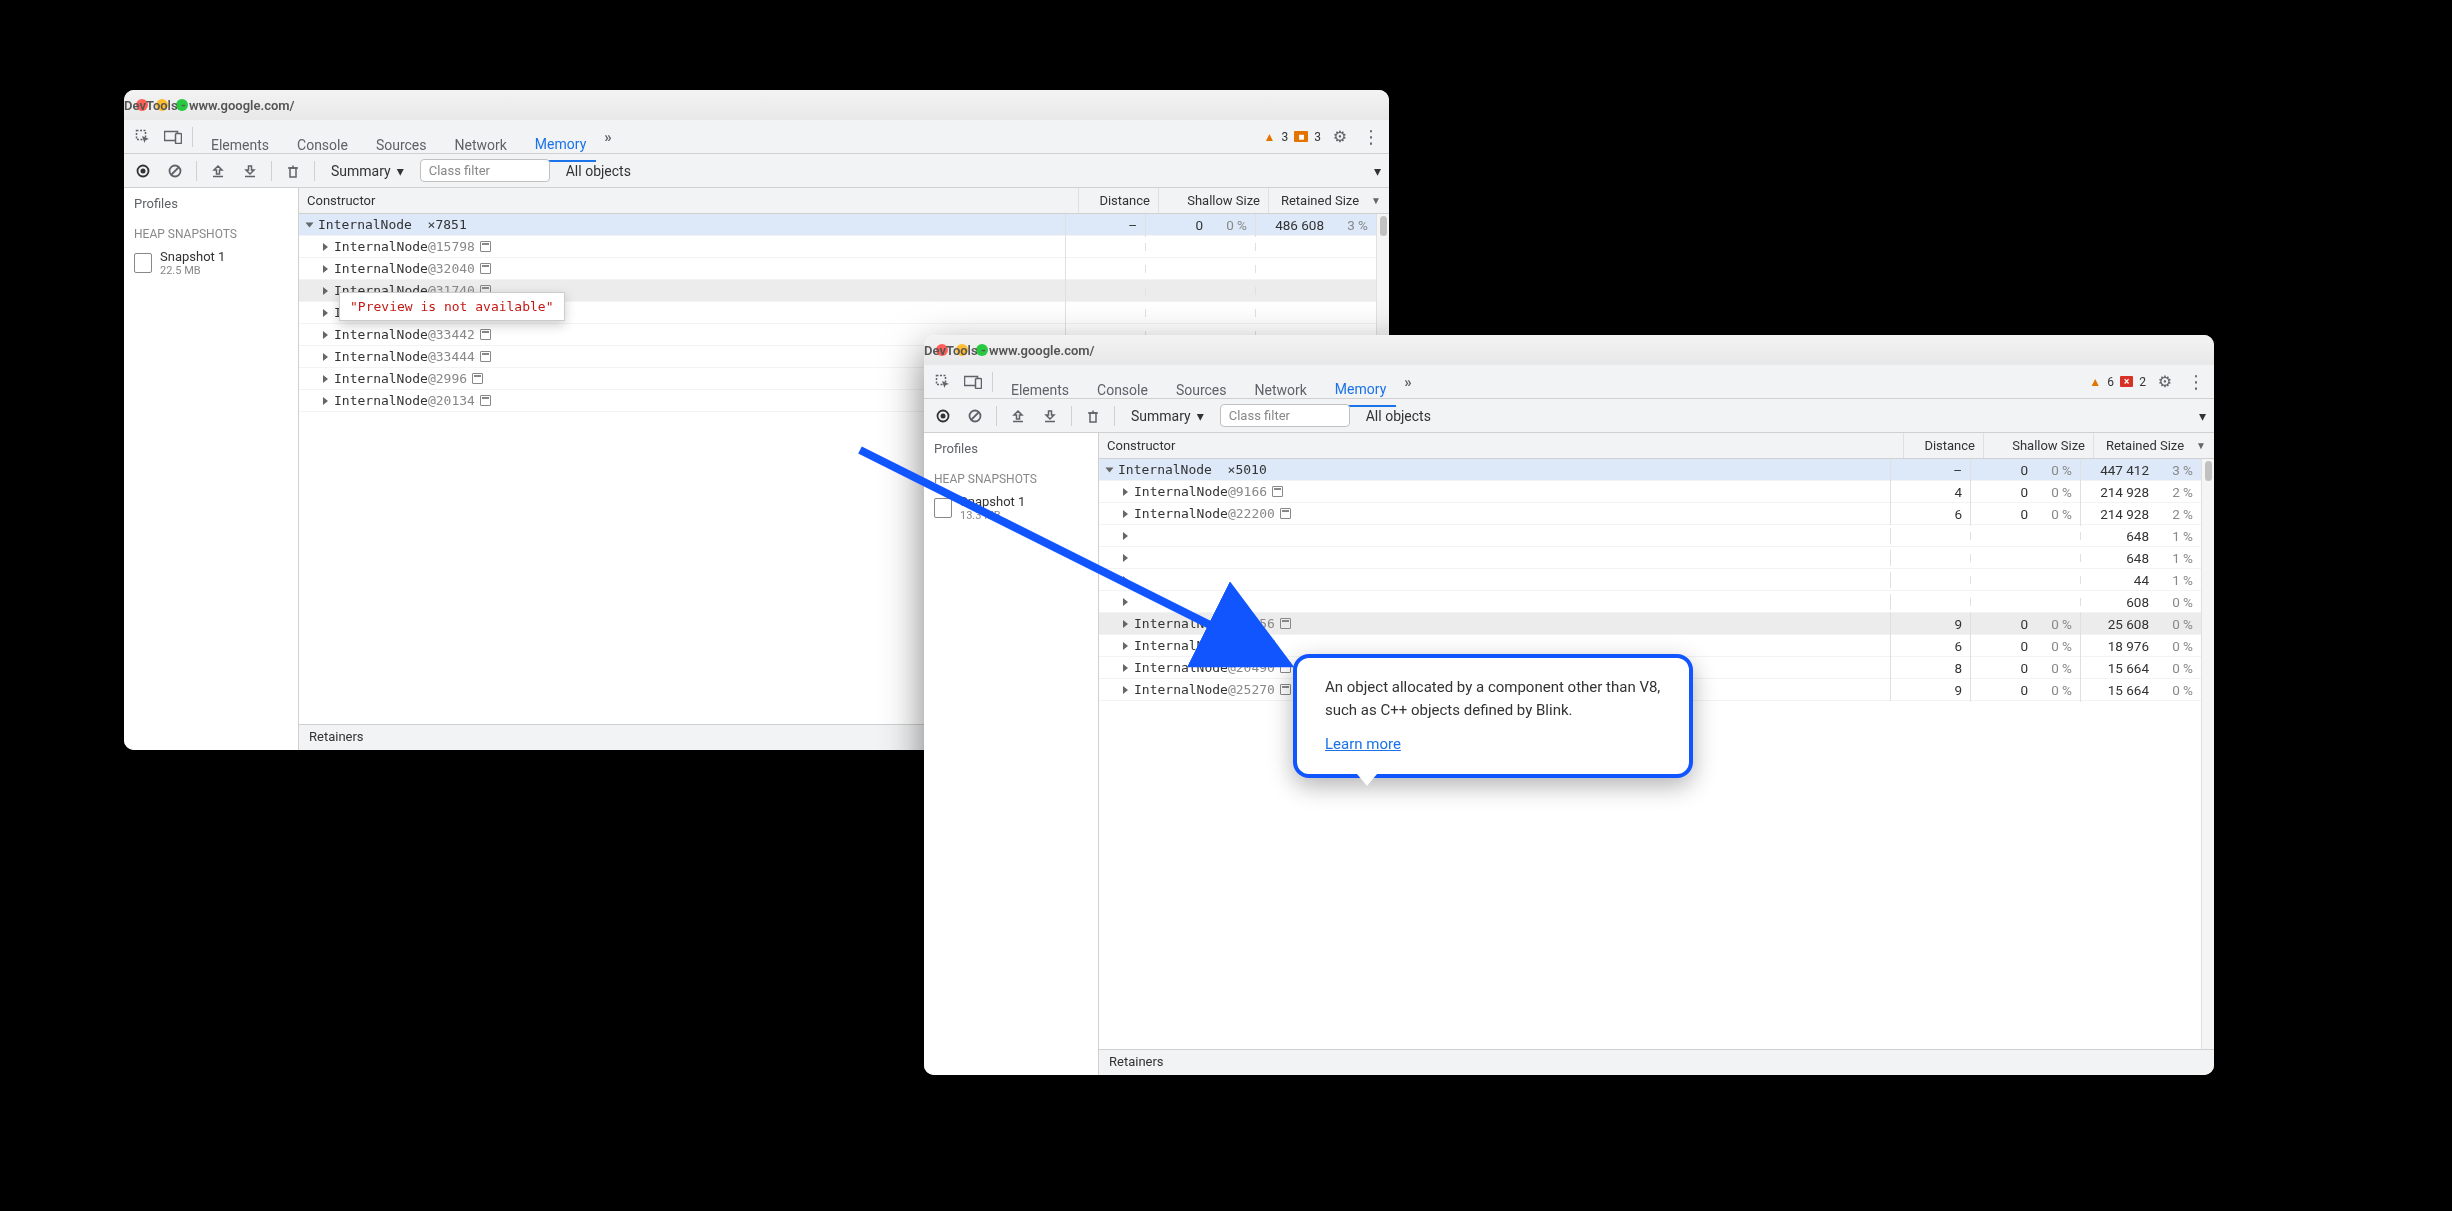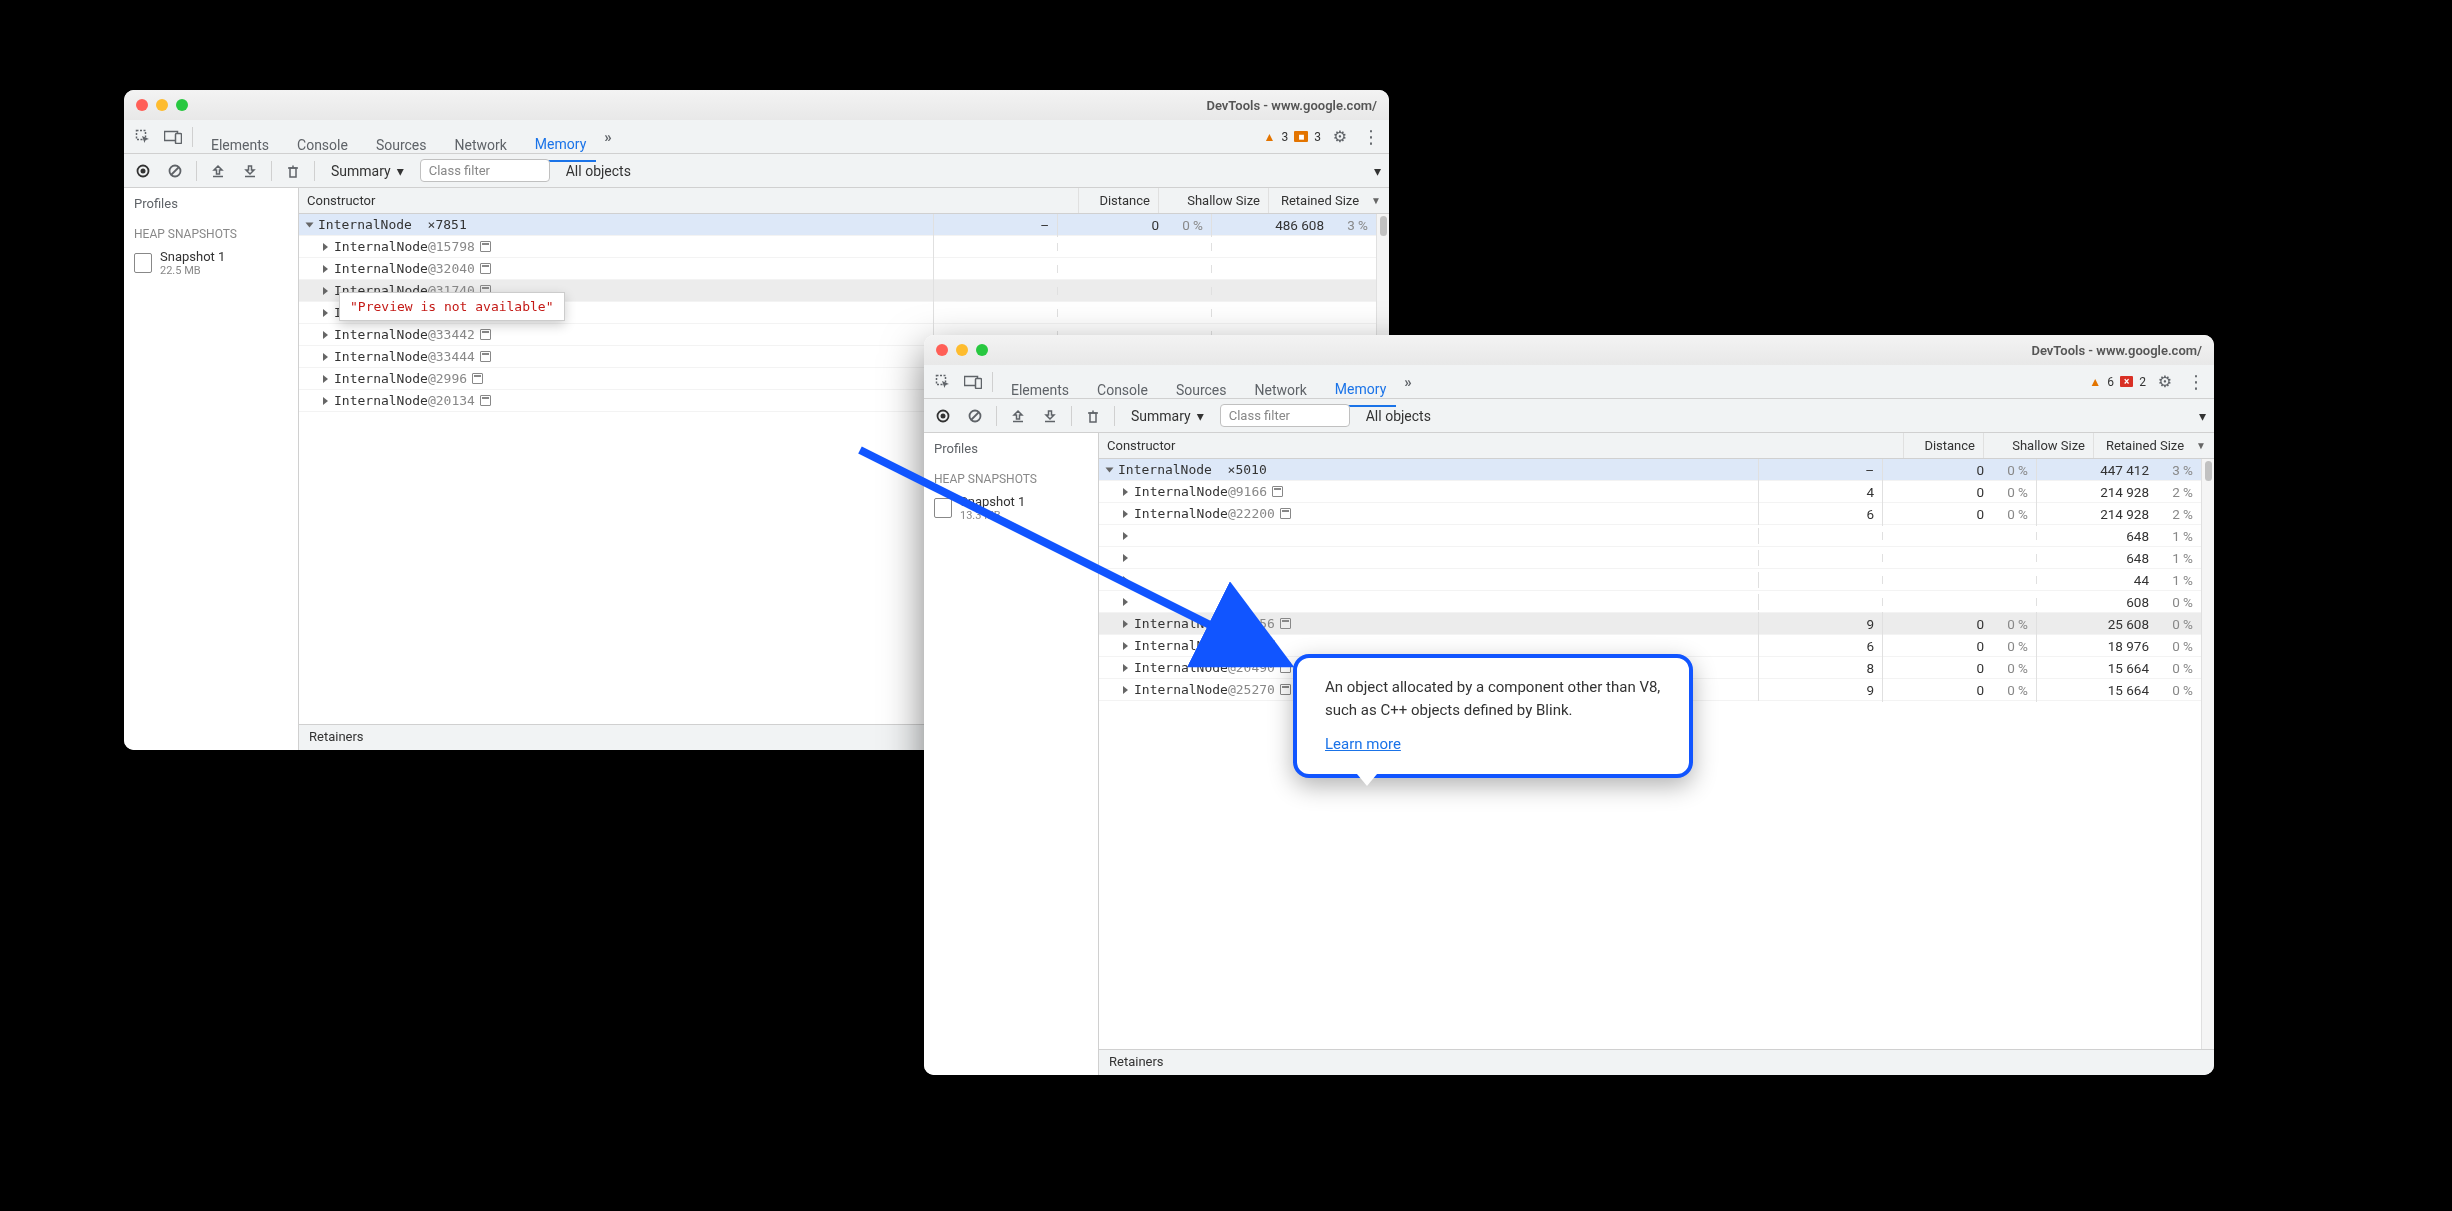--- a/index.html
+++ b/index.html
@@ -32,21 +32,21 @@
   gap: 8px;
   padding-left: 12px;
 }
 .traffic-light { width: 12px; height: 12px; border-radius: 50%; }
 .tl-red { background: #ff5f57; }
 .tl-yellow { background: #febc2e; }
 .tl-green { background: #28c840; }
 .window-title {
   position: absolute;
   left: 0; right: 12px;
-  text-align: right;
+  text-align: left;
   font-size: 13px;
   color: #555;
   font-weight: 600;
   pointer-events: none;
 }
 .tabbar {
   height: 34px;
   background: #f1f3f4;
   border-bottom: 1px solid #d0d0d0;
   display: flex;
@@ -155,21 +155,20 @@
 .th.distance, .td.distance { width: 80px; justify-content: flex-end; }
 .th.shallow, .td.shallow { width: 110px; justify-content: flex-end; gap: 8px; }
 .th.retained, .td.retained { width: 120px; justify-content: flex-end; gap: 8px; border-right:none; }
 .table-body { flex:1; overflow: hidden; }
 .row {
   display: flex;
   height: 22px;
   font-size: 13.5px;
   align-items: center;
   border-bottom: 1px solid #f3f3f3;
-  gap: 44px;
 }
 .row.selected { background: #dde8f8; }
 .row.hover { background: #ececec; }
 .mono { font-family: ui-monospace, Menlo, Consolas, monospace; font-size: 13px; }
 .caret { display: inline-block; width: 0; height: 0; border-left: 5px solid #666; border-top: 4px solid transparent; border-bottom: 4px solid transparent; margin-right: 6px; }
 .caret.down { transform: rotate(90deg); }
 .node-id { color: #888; }
 .pct { color: #888; margin-left: 4px; min-width: 32px; text-align:right; }
 .retainers-bar {
   height: 26px;

